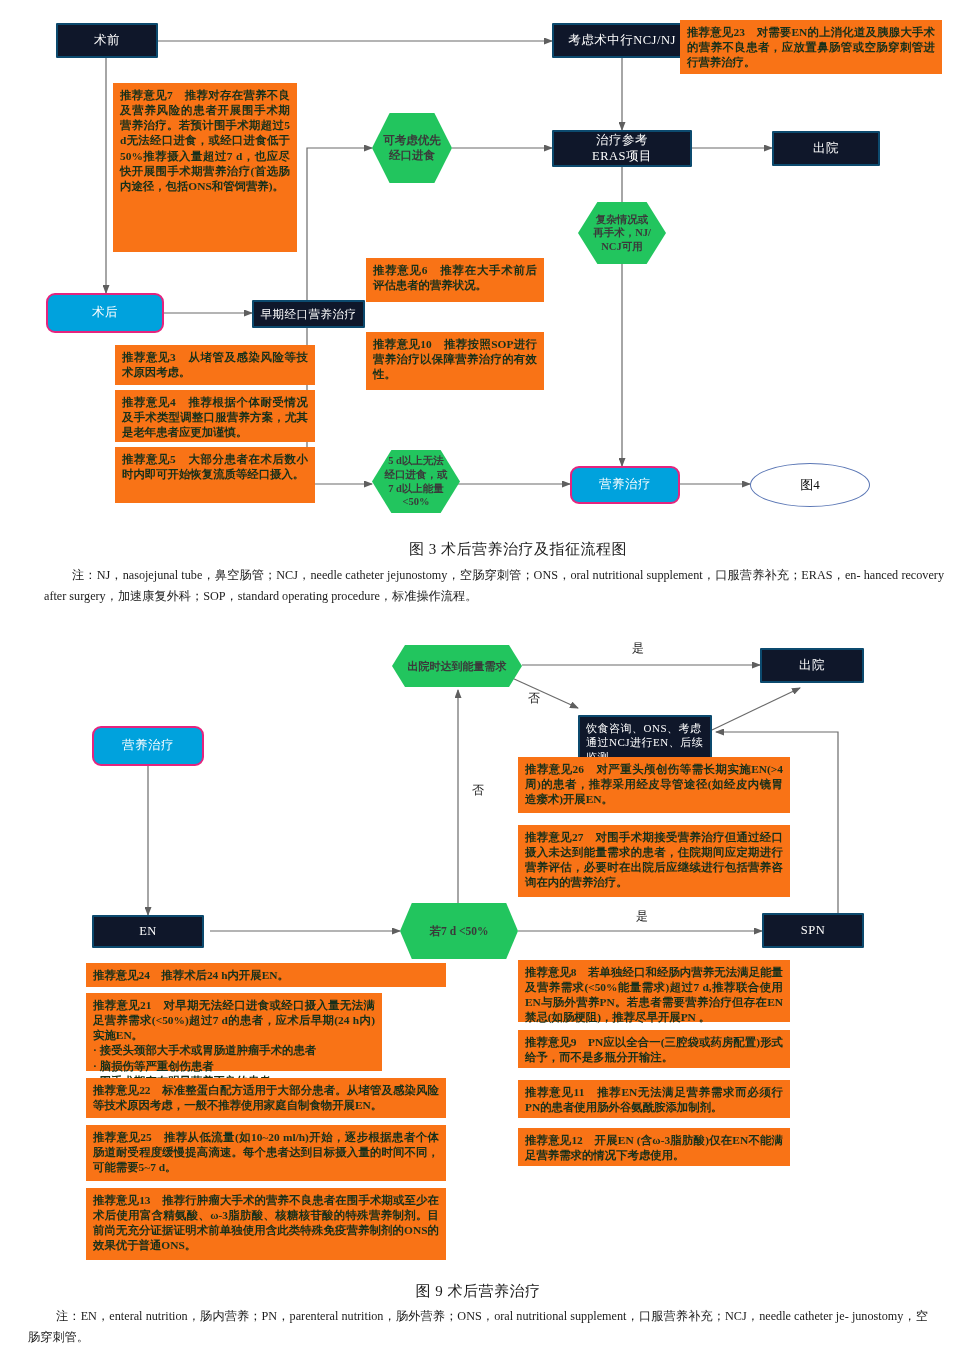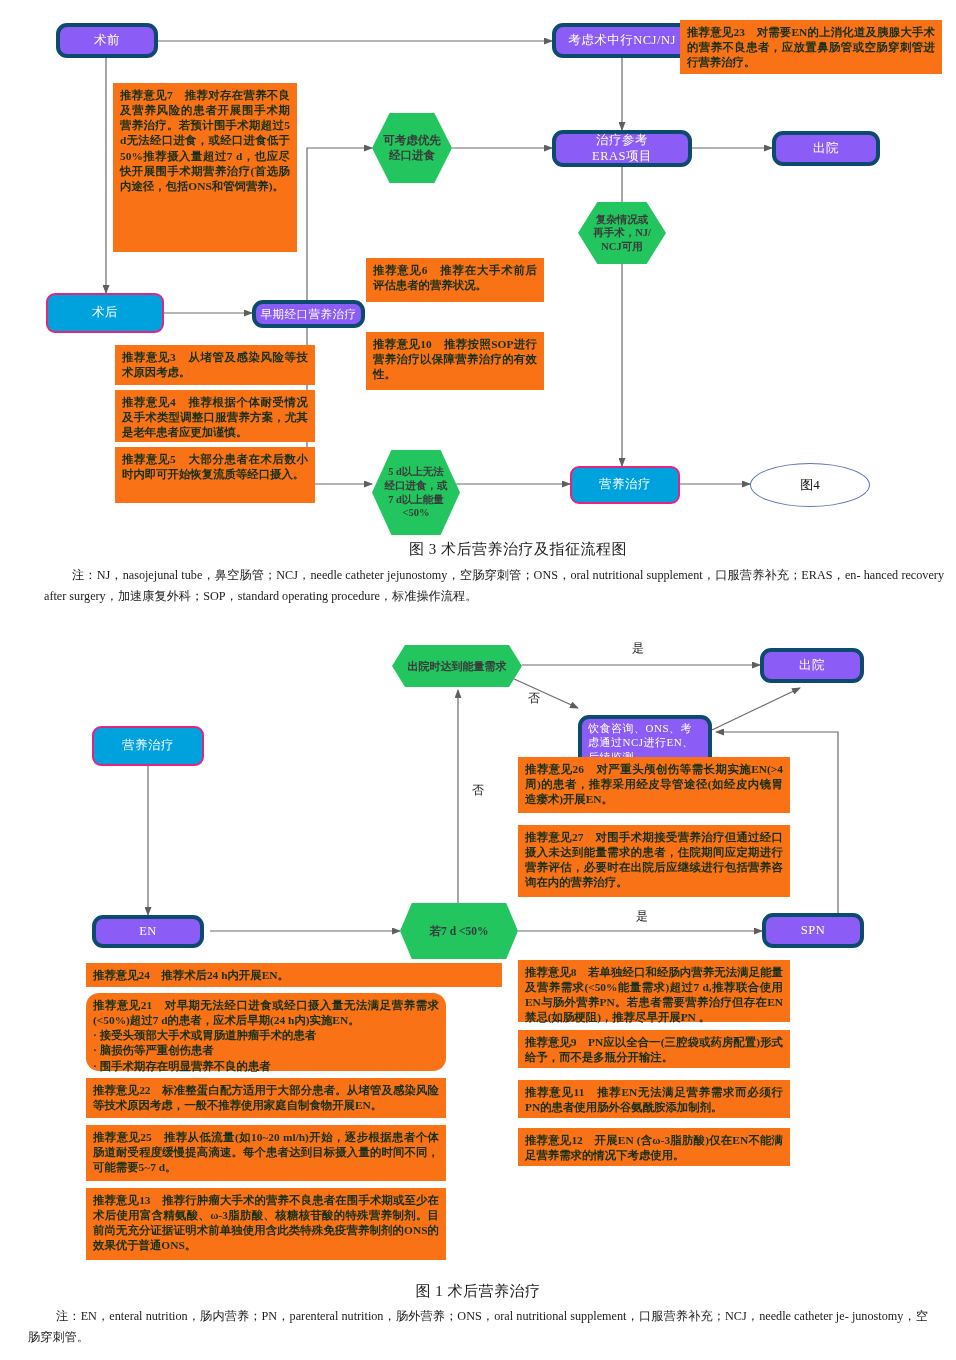--- a/index.html
+++ b/index.html
@@ -8,23 +8,23 @@
     font-family:"Liberation Serif","DejaVu Serif",serif;
     color:#1a1a1a;
   }
   .canvas{position:absolute;left:0;top:0;width:956px;height:1360px;}
   svg.wires{position:absolute;left:0;top:0;width:956px;height:1360px;pointer-events:none;}
 
   
   .node{position:absolute;box-sizing:border-box;display:flex;align-items:center;justify-content:center;text-align:center;}
 
   .blue{
-    background:#8b5cf6;color:#ffffff;border-radius:11px;
+    background:#0f172a;color:#ffffff;border-radius:1px;
     font-size:12.5px;line-height:1.25;letter-spacing:.5px;
-    border:4px solid #0c4a6e;
+    border:2px solid #0c4a6e;
   }
   .cyan{
     background:#00a2dd;color:#ffffff;border-radius:9px;
     border:2.5px solid #e5247e;
     font-size:12.5px;line-height:1.25;letter-spacing:.5px;
   }
   .ellipse{
     background:#ffffff;border:1.4px solid #5b77b5;border-radius:50%;
     color:#111;font-size:13px;
   }
@@ -145,21 +145,21 @@
   </div>
 
   <div class="hexwrap" style="left:578px;top:202px;width:88px;height:62px;">
     <div class="hex" style="white-space:pre-line;">
       <span style="font-size:10.5px;">复杂情况或
 再手术，NJ/
 NCJ可用</span>
     </div>
   </div>
 
-  <div class="hexwrap" style="left:372px;top:450px;width:88px;height:85px;">
+  <div class="hexwrap" style="left:372px;top:450px;width:88px;height:63px;">
     <div class="hex" style="white-space:pre-line;">
       <span style="font-size:10.5px;">5 d以上无法
 经口进食，或
 7 d以上能量
 &lt;50%</span>
     </div>
   </div>
 
   <div class="node cyan" style="left:570px;top:466px;width:110px;height:38px;">
     <span>营养治疗</span>
@@ -267,25 +267,25 @@
   </div>
 
   <div class="green" style="left:518px;top:1080px;width:272px;height:38px;">
     <span>推荐意见11　推荐EN无法满足营养需求而必须行PN的患者使用肠外谷氨酰胺添加制剂。</span>
   </div>
 
   <div class="green" style="left:518px;top:1128px;width:272px;height:38px;">
     <span>推荐意见12　开展EN (含ω-3脂肪酸)仅在EN不能满足营养需求的情况下考虑使用。</span>
   </div>
 
-  <div class="green" style="left:86px;top:963px;width:416px;height:24px;">
+  <div class="green" style="left:86px;top:963px;width:360px;height:24px;">
     <span>推荐意见24　推荐术后24 h内开展EN。</span>
   </div>
 
-  <div class="green" style="left:86px;top:993px;width:360px;height:78px;border-radius:13px;">
+  <div class="green" style="left:86px;top:993px;width:296px;height:78px;">
     <span>推荐意见21　对早期无法经口进食或经口摄入量无法满足营养需求(&lt;50%)超过7 d的患者，应术后早期(24 h内)实施EN。</span>
     <ul>
       <li>接受头颈部大手术或胃肠道肿瘤手术的患者</li>
       <li>脑损伤等严重创伤患者</li>
       <li>围手术期存在明显营养不良的患者</li>
     </ul>
   </div>
 
   <div class="green" style="left:86px;top:1078px;width:360px;height:40px;">
     <span>推荐意见22　标准整蛋白配方适用于大部分患者。从堵管及感染风险等技术原因考虑，一般不推荐使用家庭自制食物开展EN。</span>
@@ -293,20 +293,20 @@
 
   <div class="green" style="left:86px;top:1125px;width:360px;height:56px;">
     <span>推荐意见25　推荐从低流量(如10~20 ml/h)开始，逐步根据患者个体肠道耐受程度缓慢提高滴速。每个患者达到目标摄入量的时间不同，可能需要5~7 d。</span>
   </div>
 
   <div class="green" style="left:86px;top:1188px;width:360px;height:72px;">
     <span>推荐意见13　推荐行肿瘤大手术的营养不良患者在围手术期或至少在术后使用富含精氨酸、ω-3脂肪酸、核糖核苷酸的特殊营养制剂。目前尚无充分证据证明术前单独使用含此类特殊免疫营养制剂的ONS的效果优于普通ONS。</span>
   </div>
 
   <div class="figcap" style="top:1282px;">
-    <span>图 1 术后营养治疗</span>
+    <span>图 9 术后营养治疗</span>
   </div>
   <div class="note" style="left:28px;top:1306px;width:900px;">
     <span class="ind">注：EN，enteral nutrition，肠内营养；PN，parenteral nutrition，肠外营养；ONS，oral nutritional supplement，口服营养补充；NCJ，needle catheter je-</span>
     <span>junostomy，空肠穿刺管。</span>
   </div>
 
 </div>
 
 </body></html>

